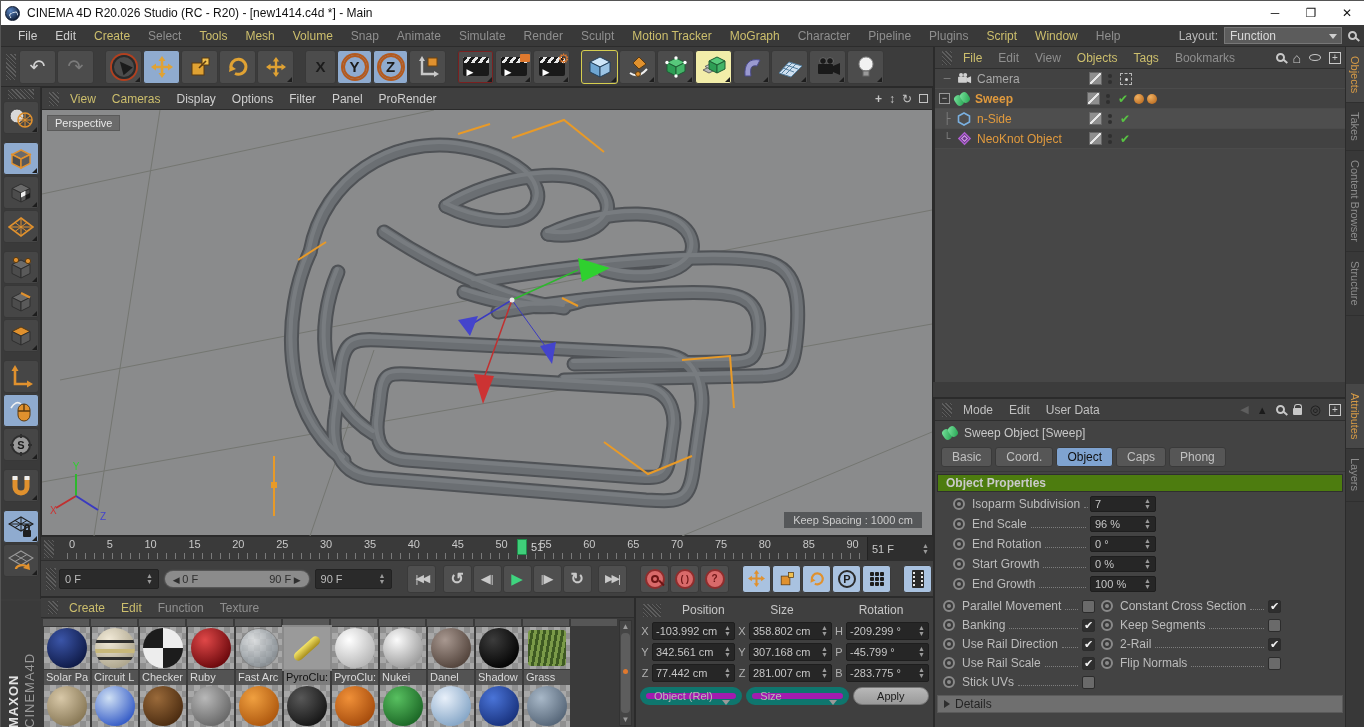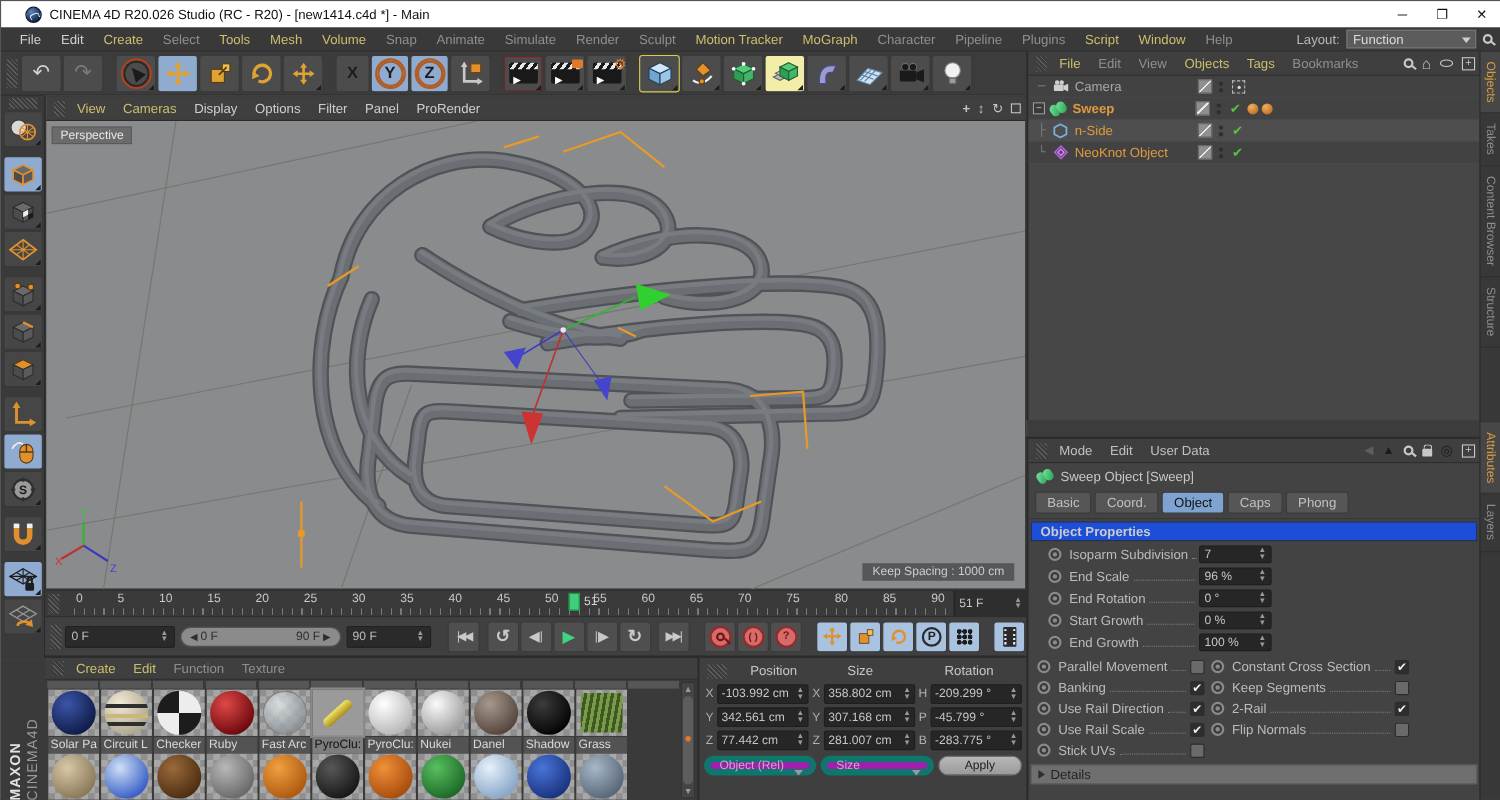--- a/index.html
+++ b/index.html
@@ -2,21 +2,21 @@
 <html><head>
 <meta charset="utf-8">
 <style>
   *{margin:0;padding:0;box-sizing:border-box;}
   html,body{width:1364px;height:727px;overflow:hidden;background:#2b2b2b;
     font-family:"Liberation Sans",sans-serif;font-size:12px;-webkit-font-smoothing:antialiased;}
   #root{position:relative;width:1364px;height:727px;background:#3c3c3c;border:1px solid #555;}
 
   
   .titlebar{position:absolute;left:0;top:0;width:1364px;height:24px;background:#fff;color:#000;
-    display:flex;align-items:center;padding-left:22px;}
+    display:flex;align-items:center;padding-left:4px;}
   .c4d-logo{width:15px;height:15px;border-radius:50%;margin-right:7px;
     background:radial-gradient(circle at 35% 30%,#5b86c2,#13233f 75%);border:1px solid #0e1a2e;position:relative;}
   .c4d-logo::after{content:"";position:absolute;left:3px;top:5px;width:7px;height:4px;border:1.5px solid #dfe8f4;
     border-bottom:none;border-radius:50% 50% 0 0;transform:rotate(-20deg);}
   .title-text{font-size:12px;color:#111;}
   .win-controls{margin-left:auto;display:flex;height:100%;}
   .win-btn{width:36px;height:100%;display:flex;align-items:center;justify-content:center;color:#111;font-size:12px;}
 
   
   .menubar{position:absolute;left:0;top:24px;width:1364px;height:22px;background:#393939;
@@ -224,21 +224,21 @@
     border-bottom:none;border-radius:3px 3px 0 0;}
   .am-title{height:24px;display:flex;align-items:center;padding:0 8px;color:#c8c8c8;gap:7px;}
   .sweep-glyph{width:14px;height:14px;position:relative;flex:none;}
   .sweep-glyph::before,.sweep-glyph::after{content:"";position:absolute;width:8px;height:11px;border-radius:4px;
     background:linear-gradient(135deg,#7ce6a0,#23a04f);}
   .sweep-glyph::before{left:0;top:3px;transform:rotate(-35deg);}
   .sweep-glyph::after{right:0;top:0;transform:rotate(-35deg);}
   .am-tabs{display:flex;gap:3px;padding:2px 6px 4px 6px;border-bottom:1px solid #383838;}
   .am-tab{background:#565656;border:1px solid #3a3a3a;border-radius:3px;color:#c0c0c0;padding:2px 10px;font-size:12px;}
   .am-tab.active{background:#7fa3d0;color:#101010;}
-  .section-bar{height:18px;background:#1d4ed8;border:1px solid #2f2f2f;display:flex;align-items:center;
+  .section-bar{height:18px;background:#4d7c0f;border:1px solid #2f2f2f;display:flex;align-items:center;
     padding:0 8px;color:#cacaca;font-weight:bold;font-size:12px;margin:2px 2px;}
   .prop-row{height:20px;display:flex;align-items:center;padding-left:18px;}
   .radio{width:12px;height:12px;border-radius:50%;border:2px solid #8a8a8a;background:#3a3a3a;position:relative;flex:none;margin-right:7px;}
   .radio::after{content:"";position:absolute;left:2px;top:2px;width:4px;height:4px;border-radius:50%;background:#8a8a8a;}
   .prop-left{width:118px;display:flex;align-items:baseline;min-width:0;}
   .prop-label{color:#bcbcbc;font-size:12px;white-space:nowrap;}
   .leaders{flex:1;border-bottom:1px dotted #7d7d7d;margin:0 4px 3px 4px;min-width:4px;}
   .value-box{width:66px;height:16px;background:#262626;border:1px solid #1e1e1e;border-radius:2px;color:#c6c6c6;
     font-size:11px;display:flex;align-items:center;padding:0 4px;flex:none;}
   .check-row{height:19px;display:flex;align-items:flex-end;padding-left:8px;}

